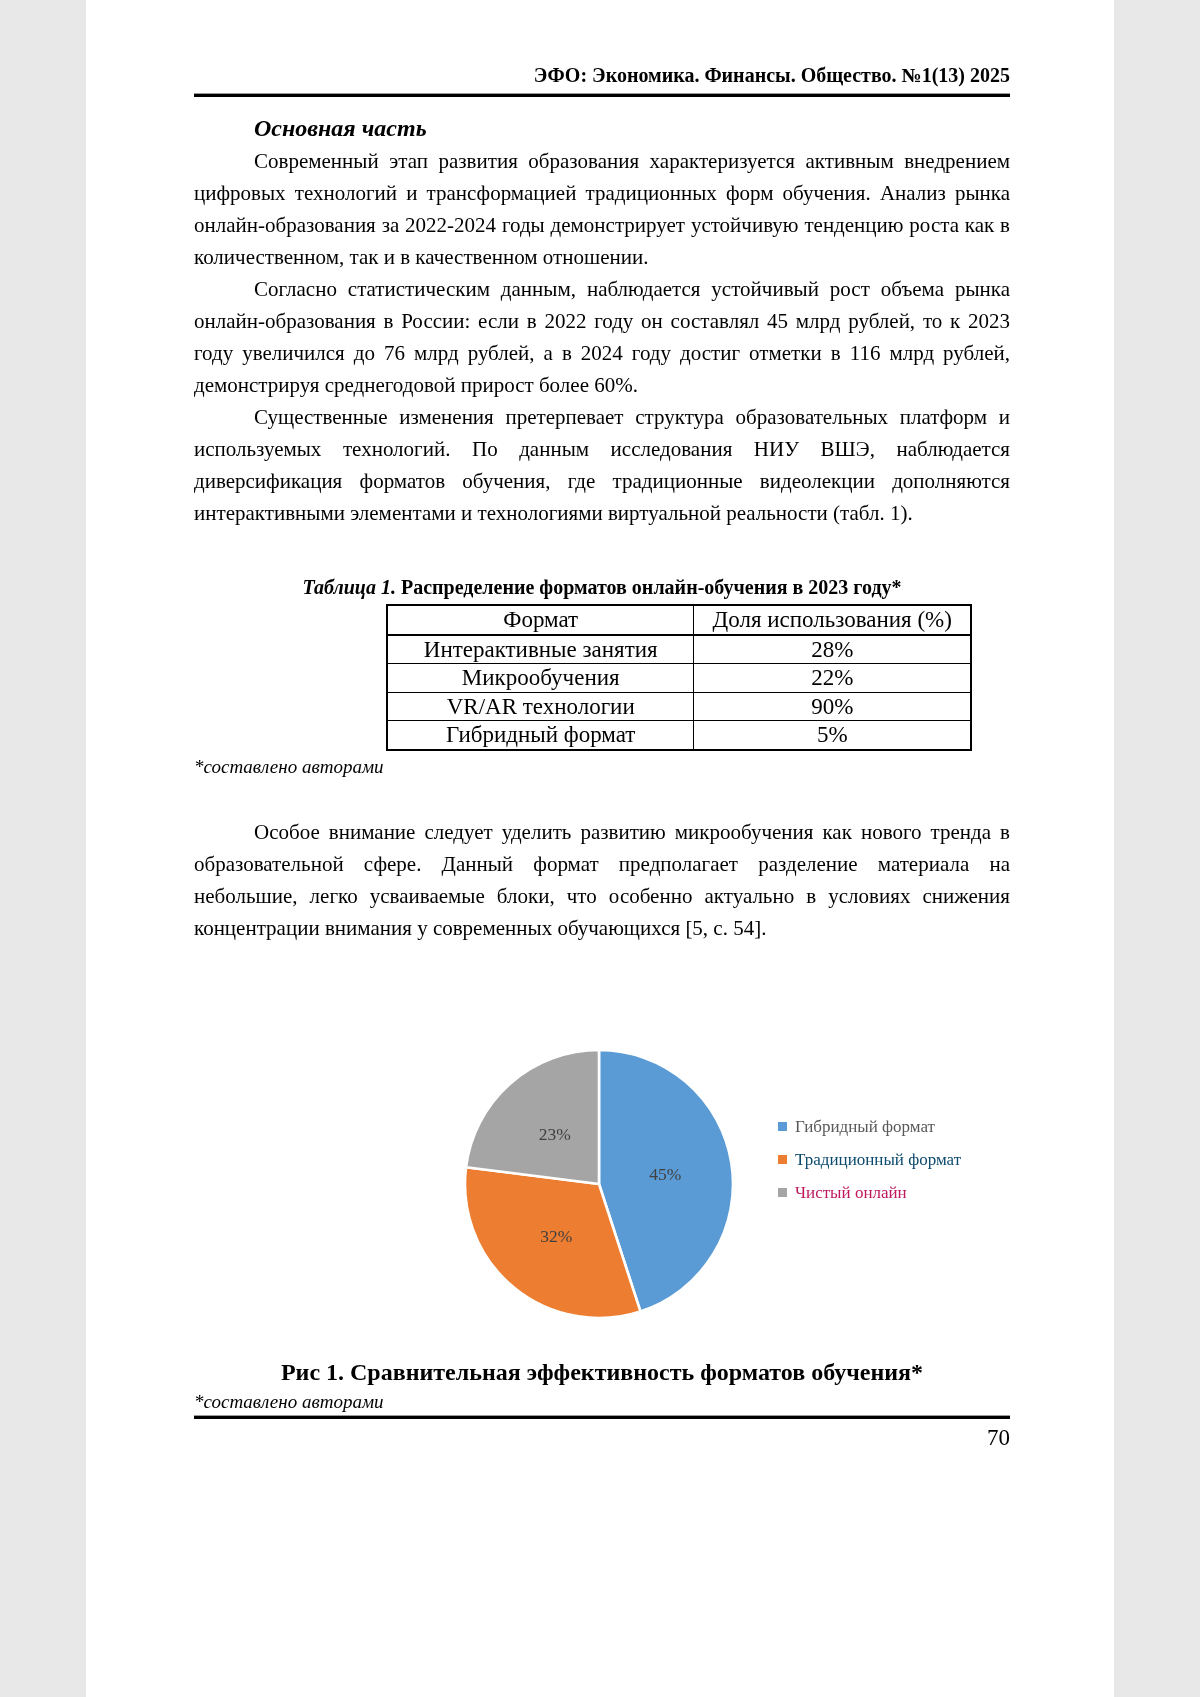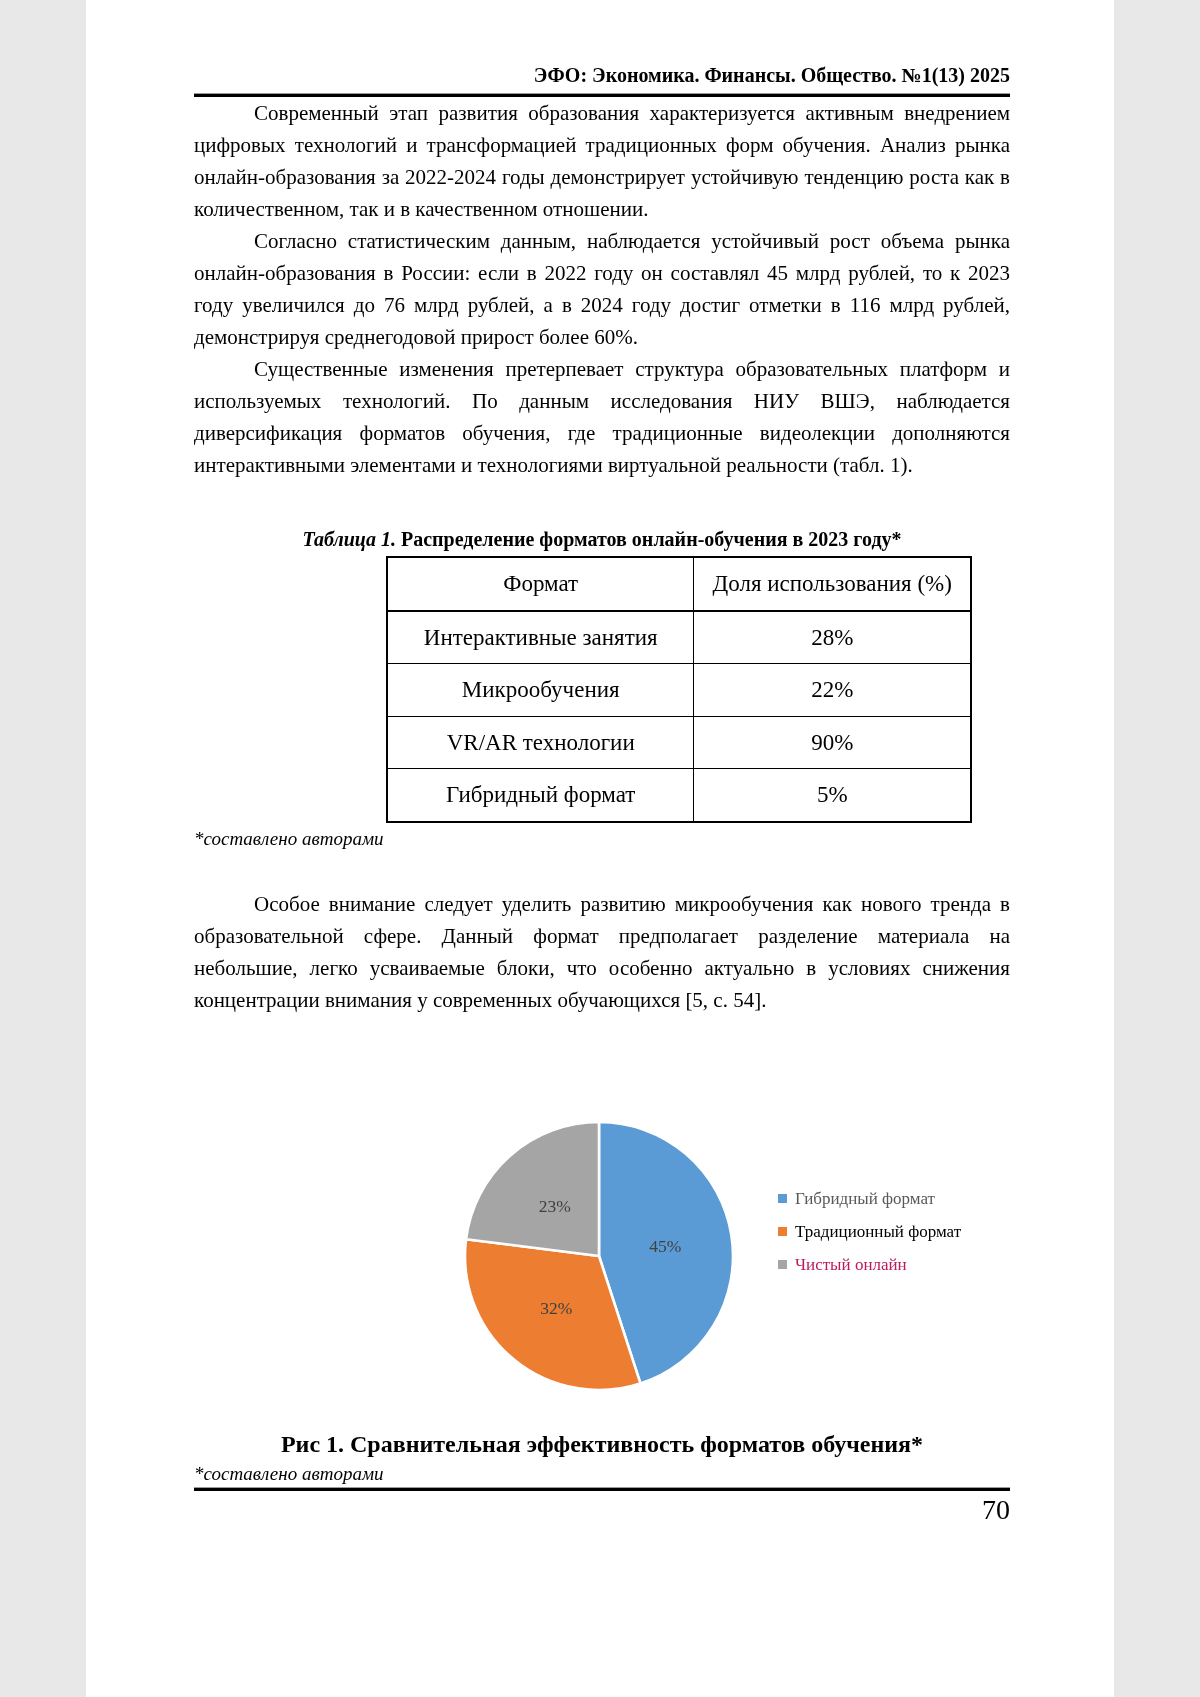--- a/index.html
+++ b/index.html
@@ -29,21 +29,21 @@
     margin-top:44px; text-align:center; font-size:20px; line-height:28px;
     font-weight:bold;
   }
   .tbl-caption .cap-label { font-style:italic; }
 
   table.fmt-table {
     border-collapse:collapse; margin:3px 0 0 192px; width:586px;
     font-size:23px;
   }
   table.fmt-table th, table.fmt-table td {
-    border:1.6px solid #000; height:27.5px; line-height:27px; padding:12px;
+    border:1.6px solid #000; height:27.5px; line-height:27px; padding:0;
     text-align:center; font-weight:normal;font-family:Liberation Serif, serif;
   }
   table.fmt-table { border:2.5px solid #000; }
   table.fmt-table thead th { border-bottom:2.5px solid #000; }
   table.fmt-table col.c1 { width:308px; }
   table.fmt-table col.c2 { width:278px; }
 
   .footnote {
     margin-top:5px; font-size:19px; line-height:22px; font-style:italic;
   }
@@ -60,31 +60,32 @@
 
   .fig-caption {
     margin-top:6px; text-align:center; font-size:24px; line-height:28px; font-weight:bold;
   }
   .fig-caption .cap-label { }
 
   .rule.footer-rule { margin-top:2px; }
   .footer-section {
     margin-top:3px; font-weight:bold; font-size:20px; line-height:24px;
   }
-  .page-num { margin-top:6px; text-align:right; font-size:28px; line-height:26px; }
+  .page-num { margin-top:6px; text-align:right; font-size:23px; line-height:26px; }
 </style>
 </head>
 <body>
 
 <div class="page">
   <div class="margins">
 
     <div class="journal-line">ЭФО: Экономика. Финансы. Общество. №1(13) 2025</div>
     <div class="rule"></div>
 
+    <div class="section-heading">Основная часть</div>
 
     <p class="body-par">Современный этап развития образования характеризуется активным внедрением цифровых технологий и трансформацией традиционных форм обучения. Анализ рынка онлайн-образования за 2022-2024 годы демонстрирует устойчивую тенденцию роста как в количественном, так и в качественном отношении.</p>
     <p class="body-par">Согласно статистическим данным, наблюдается устойчивый рост объема рынка онлайн-образования в России: если в 2022 году он составлял 45 млрд рублей, то к 2023 году увеличился до 76 млрд рублей, а в 2024 году достиг отметки в 116 млрд рублей, демонстрируя среднегодовой прирост более 60%.</p>
     <p class="body-par">Существенные изменения претерпевает структура образовательных платформ и используемых технологий. По данным исследования НИУ ВШЭ, наблюдается диверсификация форматов обучения, где традиционные видеолекции дополняются интерактивными элементами и технологиями виртуальной реальности (табл. 1).</p>
 
     <div class="tbl-caption">
       <span class="cap-label">Таблица 1.</span><span> Распределение форматов онлайн-обучения в 2023 году*</span>
     </div>
 
     <table class="fmt-table">
@@ -133,21 +134,21 @@
             <text x="91.7" y="91.7" text-anchor="middle" class="slice-label" fill="#404040">23%</text>
           </svg>
       </div>
       <div class="legend">
           <div class="legend-item">
             <span class="legend-swatch" style="background: rgb(91, 155, 213);"></span>
             <span class="legend-text" style="color: rgb(89, 89, 89);">Гибридный формат</span>
           </div>
           <div class="legend-item">
             <span class="legend-swatch" style="background: rgb(237, 125, 49);"></span>
-            <span class="legend-text" style="color: #000000; text-align: right;">Традиционный формат</span>
+            <span class="legend-text" style="color: #0c4a6e; text-align: right;">Традиционный формат</span>
           </div>
           <div class="legend-item">
             <span class="legend-swatch" style="background: rgb(165, 165, 165);"></span>
             <span class="legend-text" style="color: #be185d;">Чистый онлайн</span>
           </div>
         </div>
     </div>
 
     <div class="fig-caption">
       <span class="cap-label">Рис 1.</span><span> Сравнительная эффективность форматов обучения*</span>

